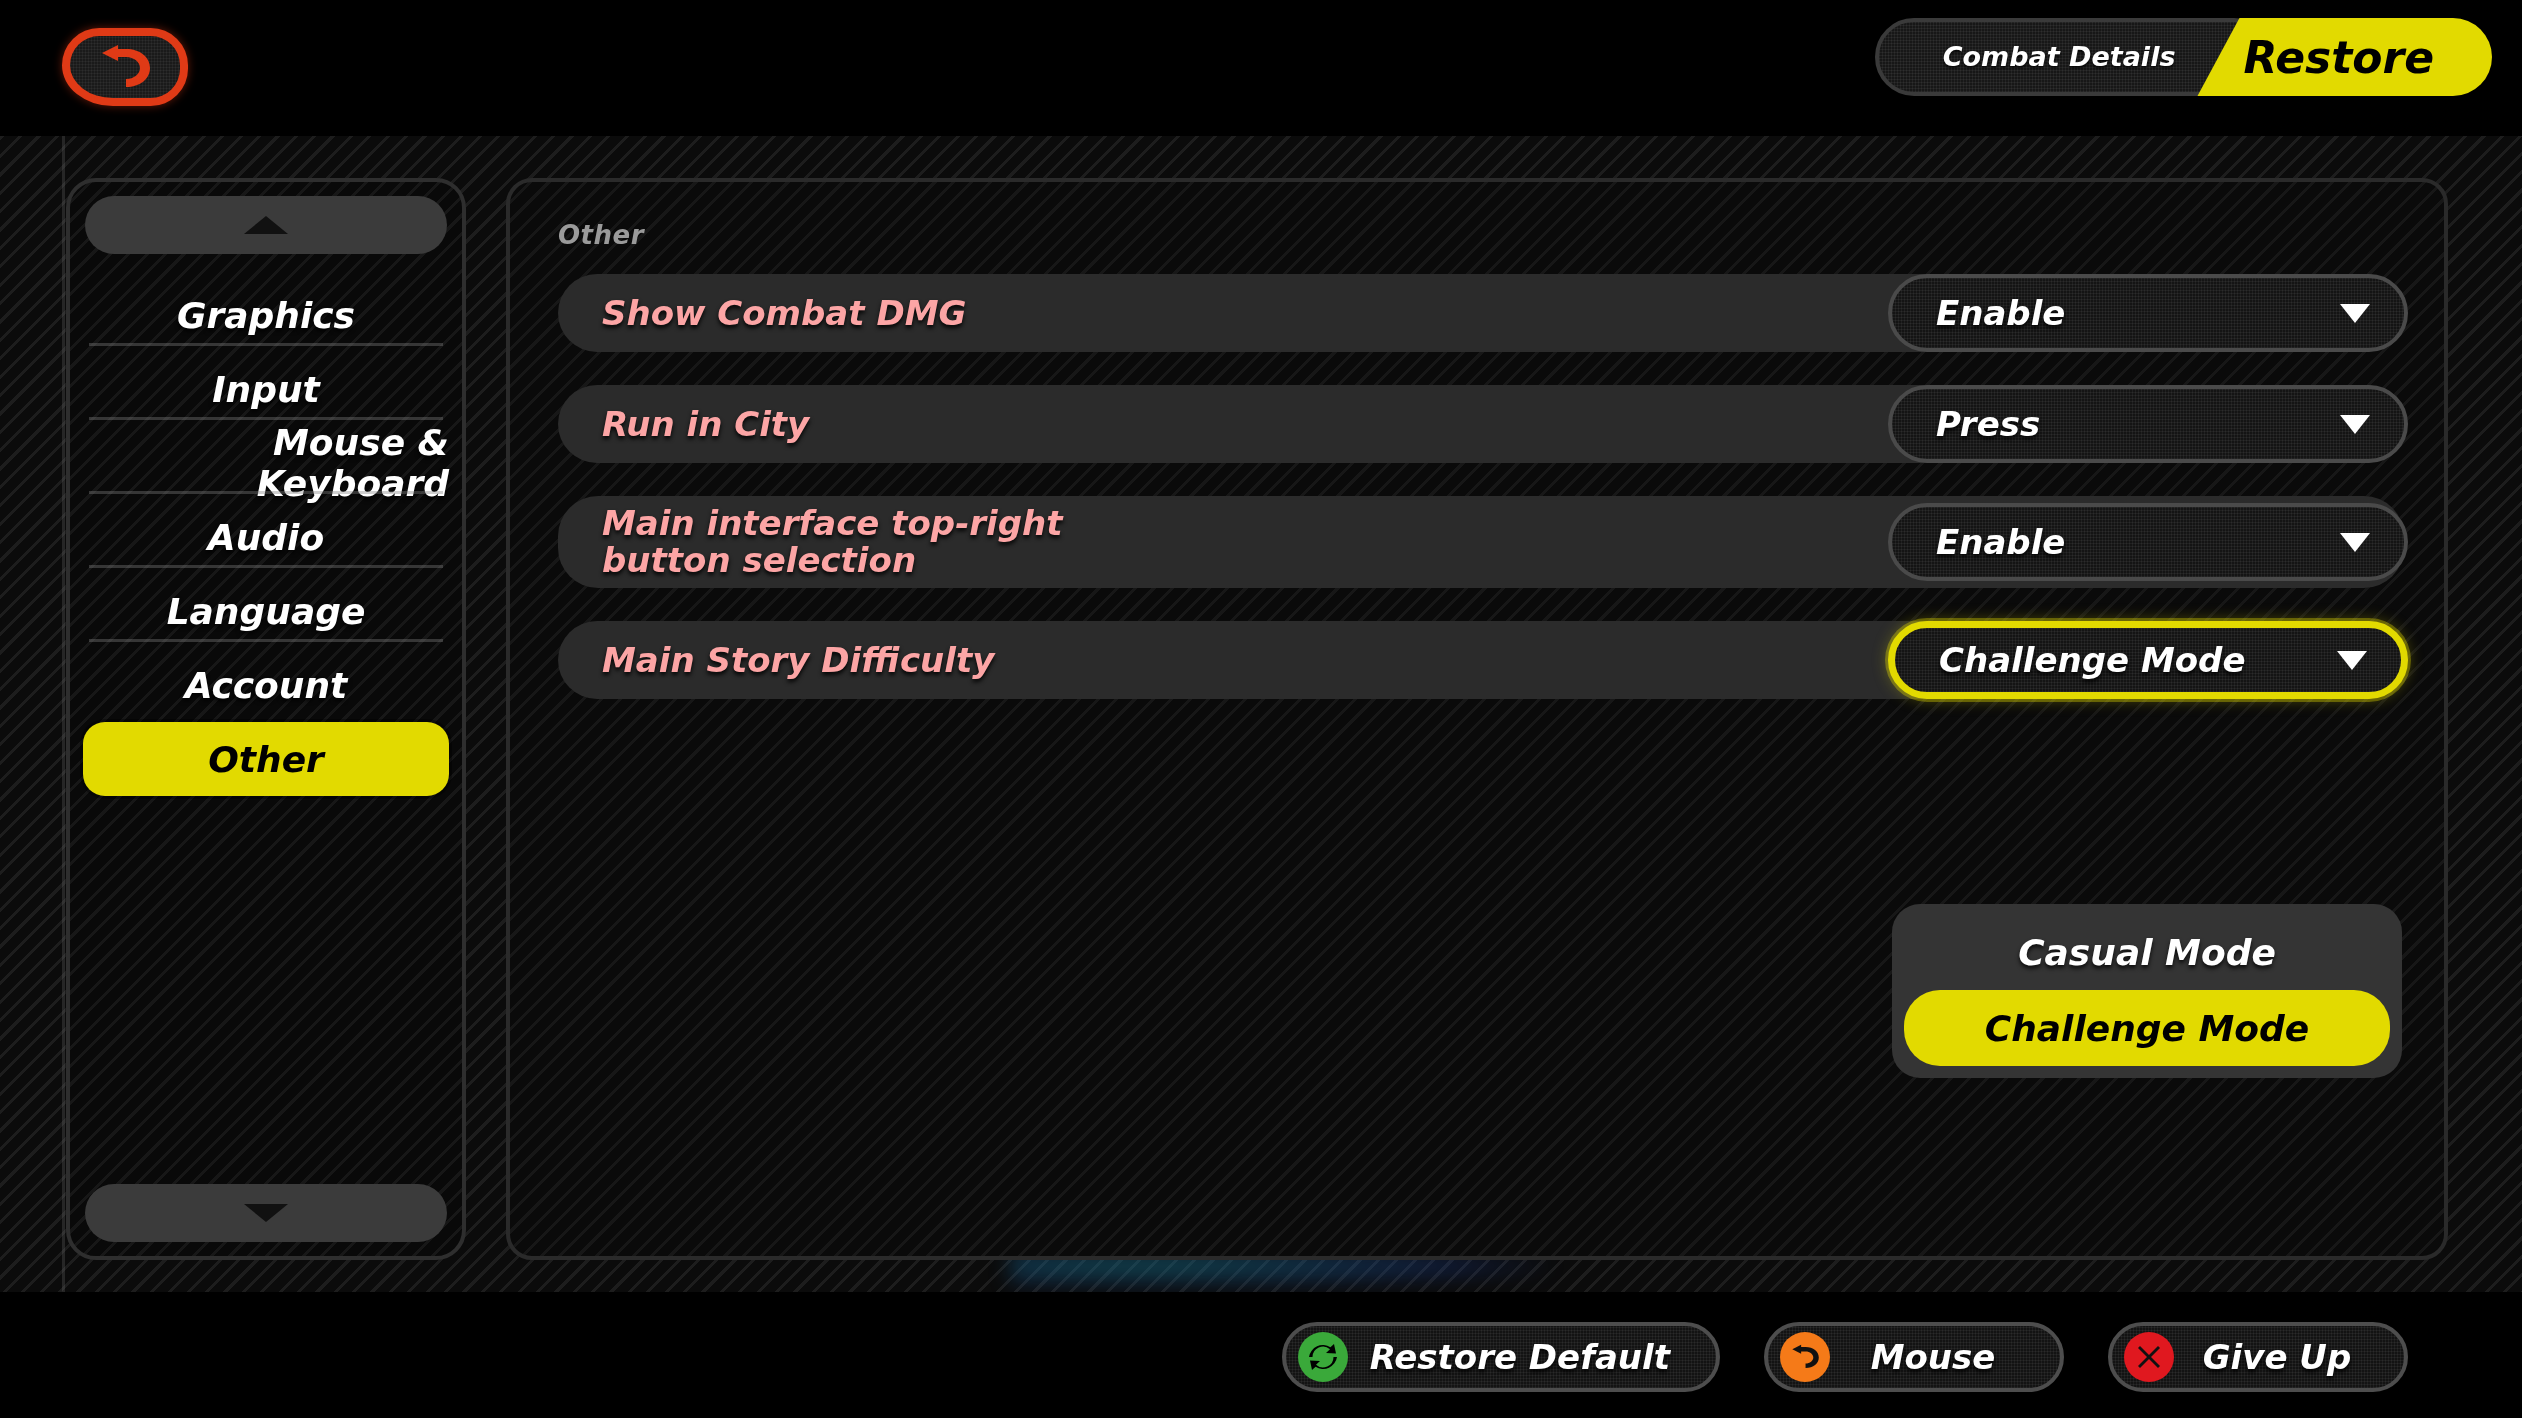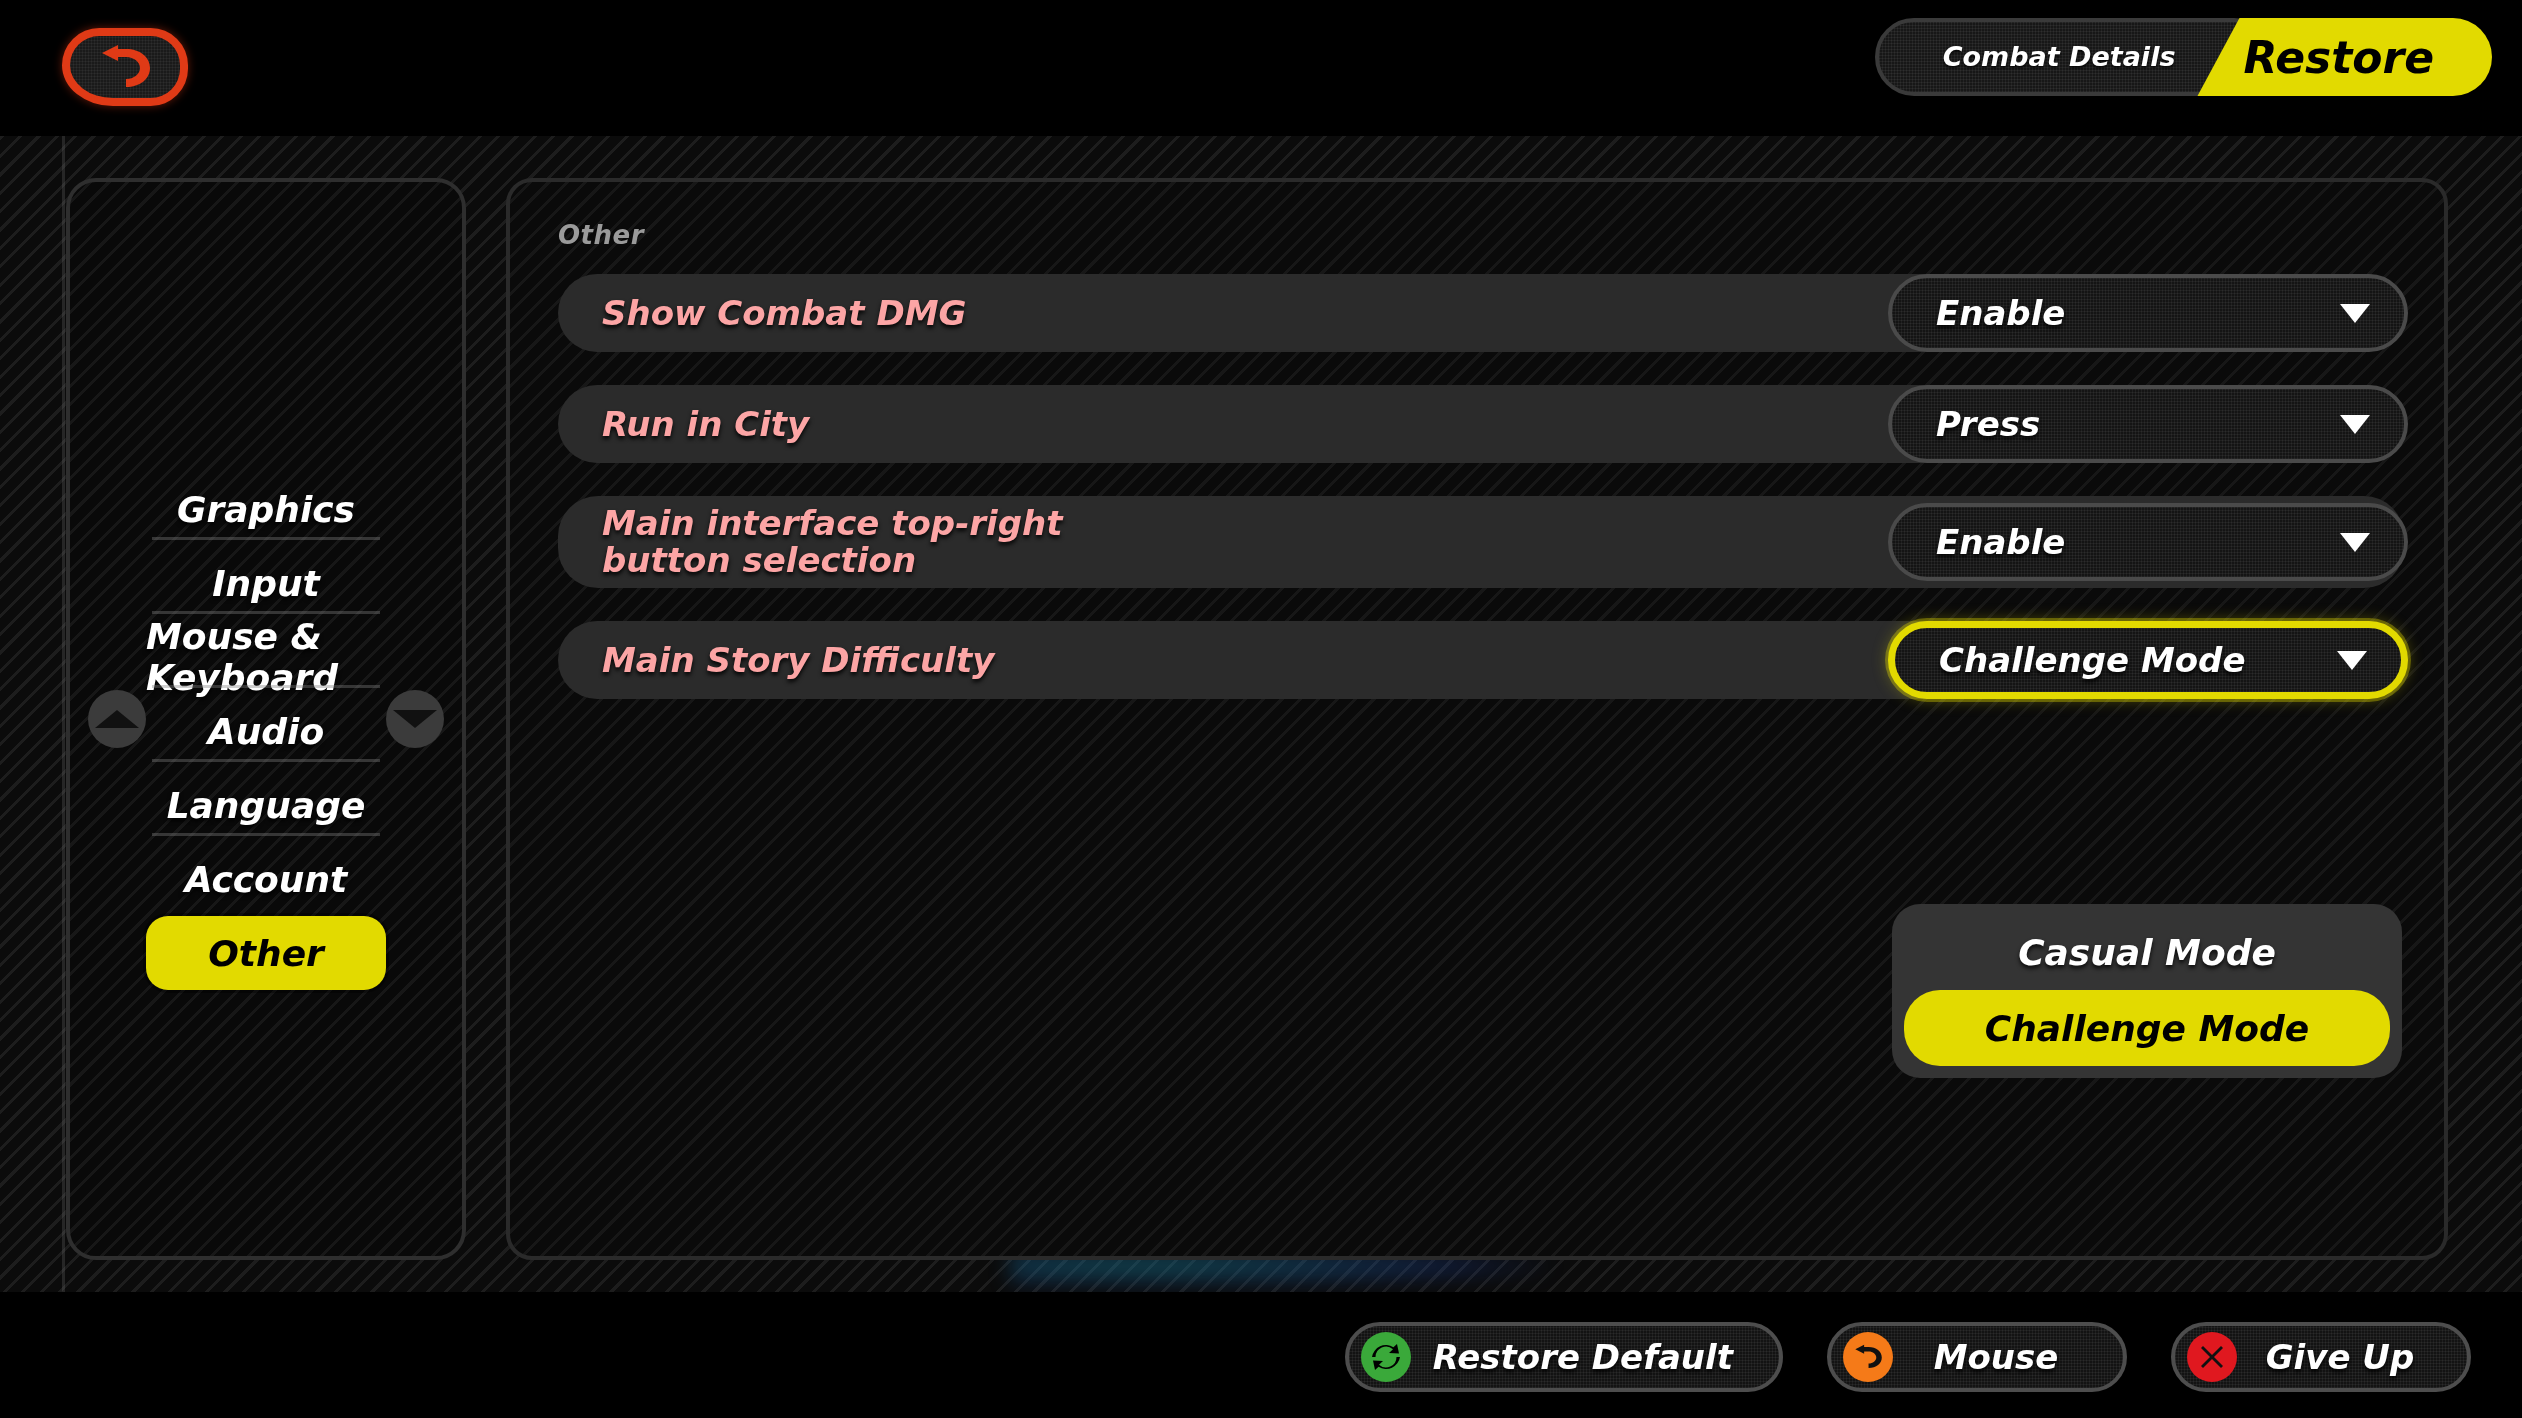--- a/index.html
+++ b/index.html
@@ -99,23 +99,24 @@
   
   .sidebar{
     position:absolute; left:66px; top:178px; width:400px; height:1082px;
     background:#090909;
     border:4px solid #2e2e2e;
     border-radius:30px;
     background-image:
       repeating-linear-gradient(135deg,
         rgba(255,255,255,.06) 0 3px,
         rgba(255,255,255,0) 3px 13px);
-    display:flex; flex-direction:row; align-items:center;
+    display:flex; flex-direction:column; align-items:center;
     padding:14px 18px;
     z-index:10;
+    text-align:right;
   }
   .scroll-btn{
     width:362px; height:58px; flex:0 0 58px;
     background:#3b3b3b; border-radius:30px;
     display:flex; align-items:center; justify-content:center;
     cursor:pointer;
   }
   .scroll-btn .tri{ width:0;height:0; }
   .tri-up{ border-left:22px solid transparent; border-right:22px solid transparent; border-bottom:18px solid #111; }
   .tri-down{ border-left:22px solid transparent; border-right:22px solid transparent; border-top:18px solid #111; }
@@ -216,21 +217,21 @@
   }
   .dd-opt.sel{
     background:#e2da00; color:#000; text-shadow:none;
   }
 
   
   .bottombar{
     position:absolute; left:0; top:1296px; width:2522px; height:122px;
     background:#000;
     display:flex; align-items:center; justify-content:flex-end;
-    gap:44px; padding-right:51px;
+    gap:44px; padding-right:114px;
     z-index:30;
   }
   .bbtn{
     height:70px; min-width:300px;
     background:#131313;
     border:4px solid #4d4d4d; border-radius:38px;
     display:flex; align-items:center;
     padding:0 46px 0 12px;
     cursor:pointer;
     background-image:

